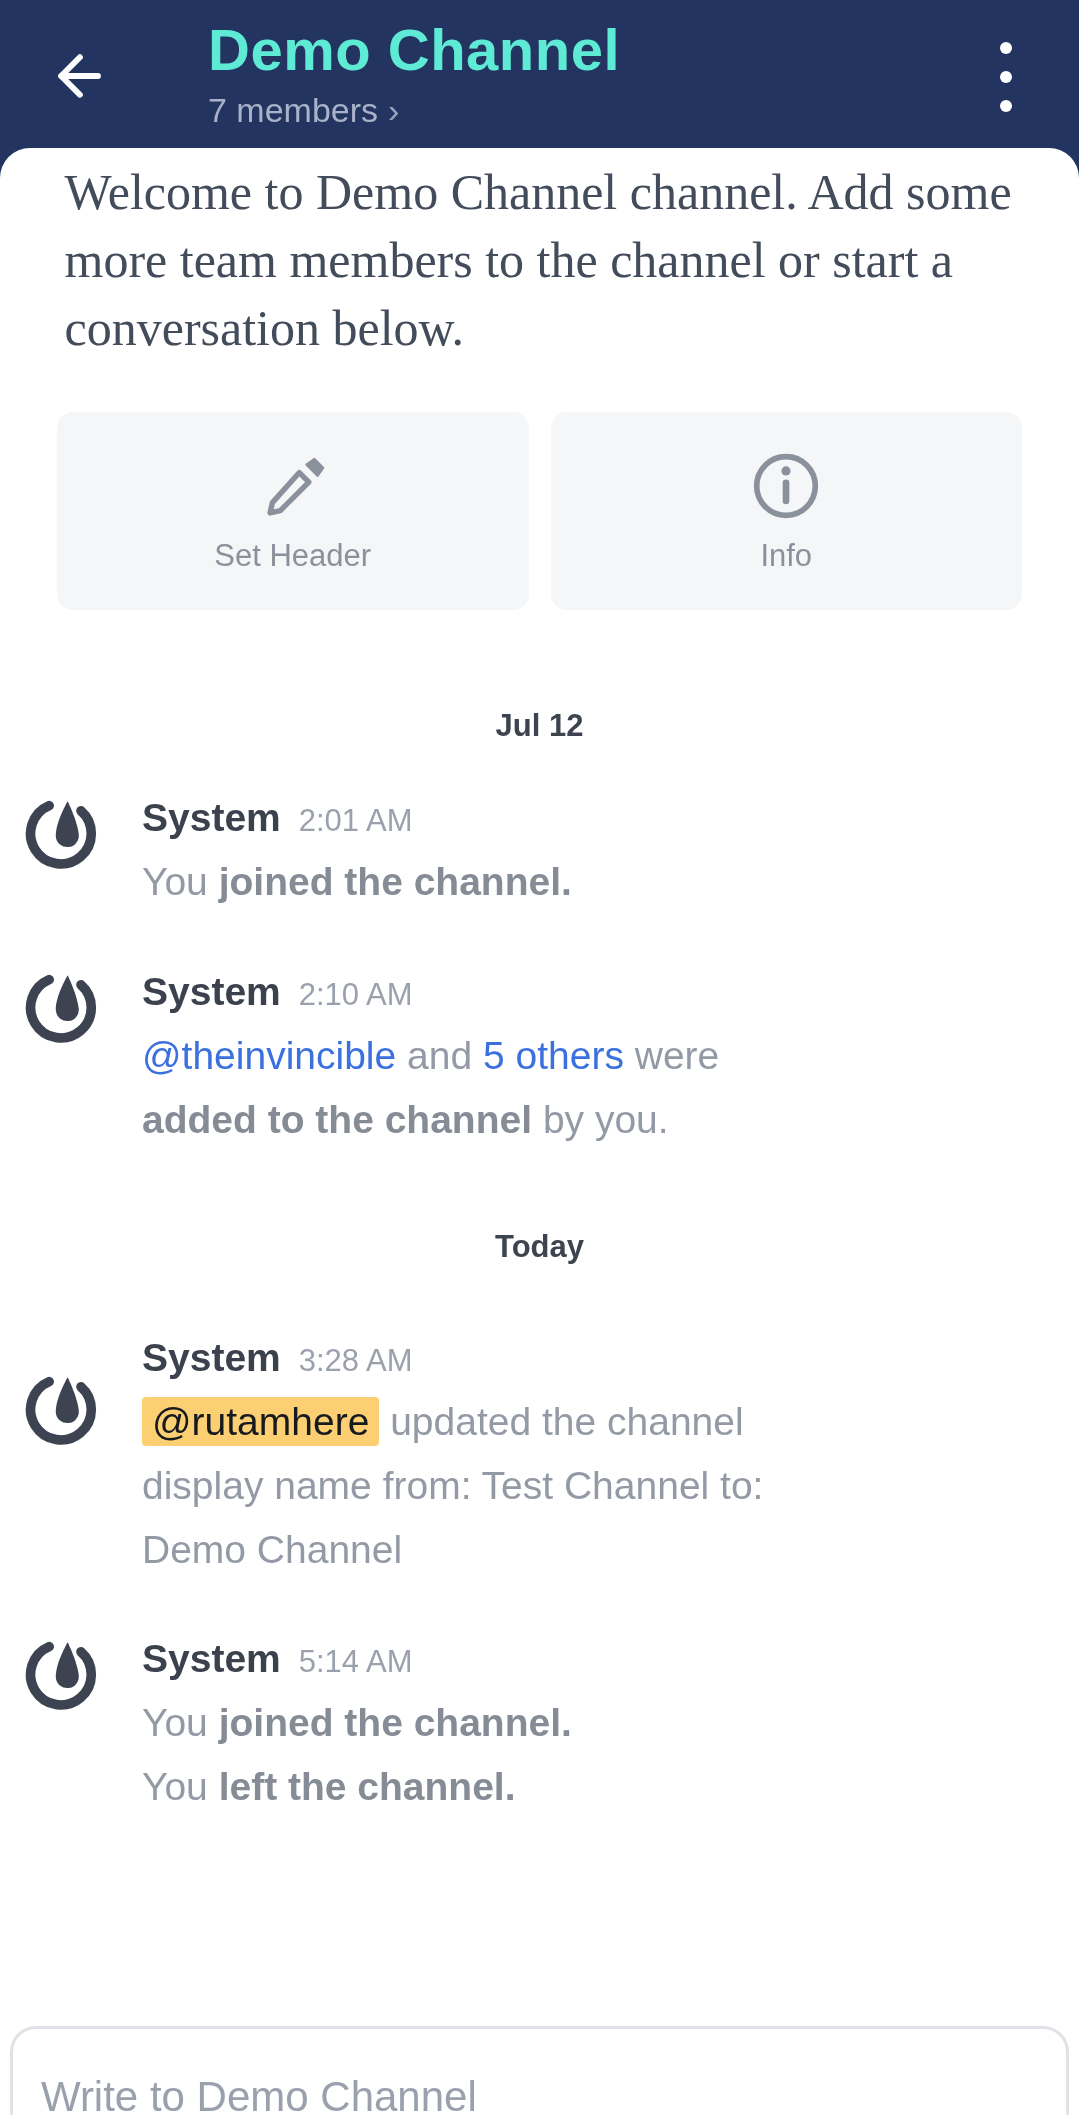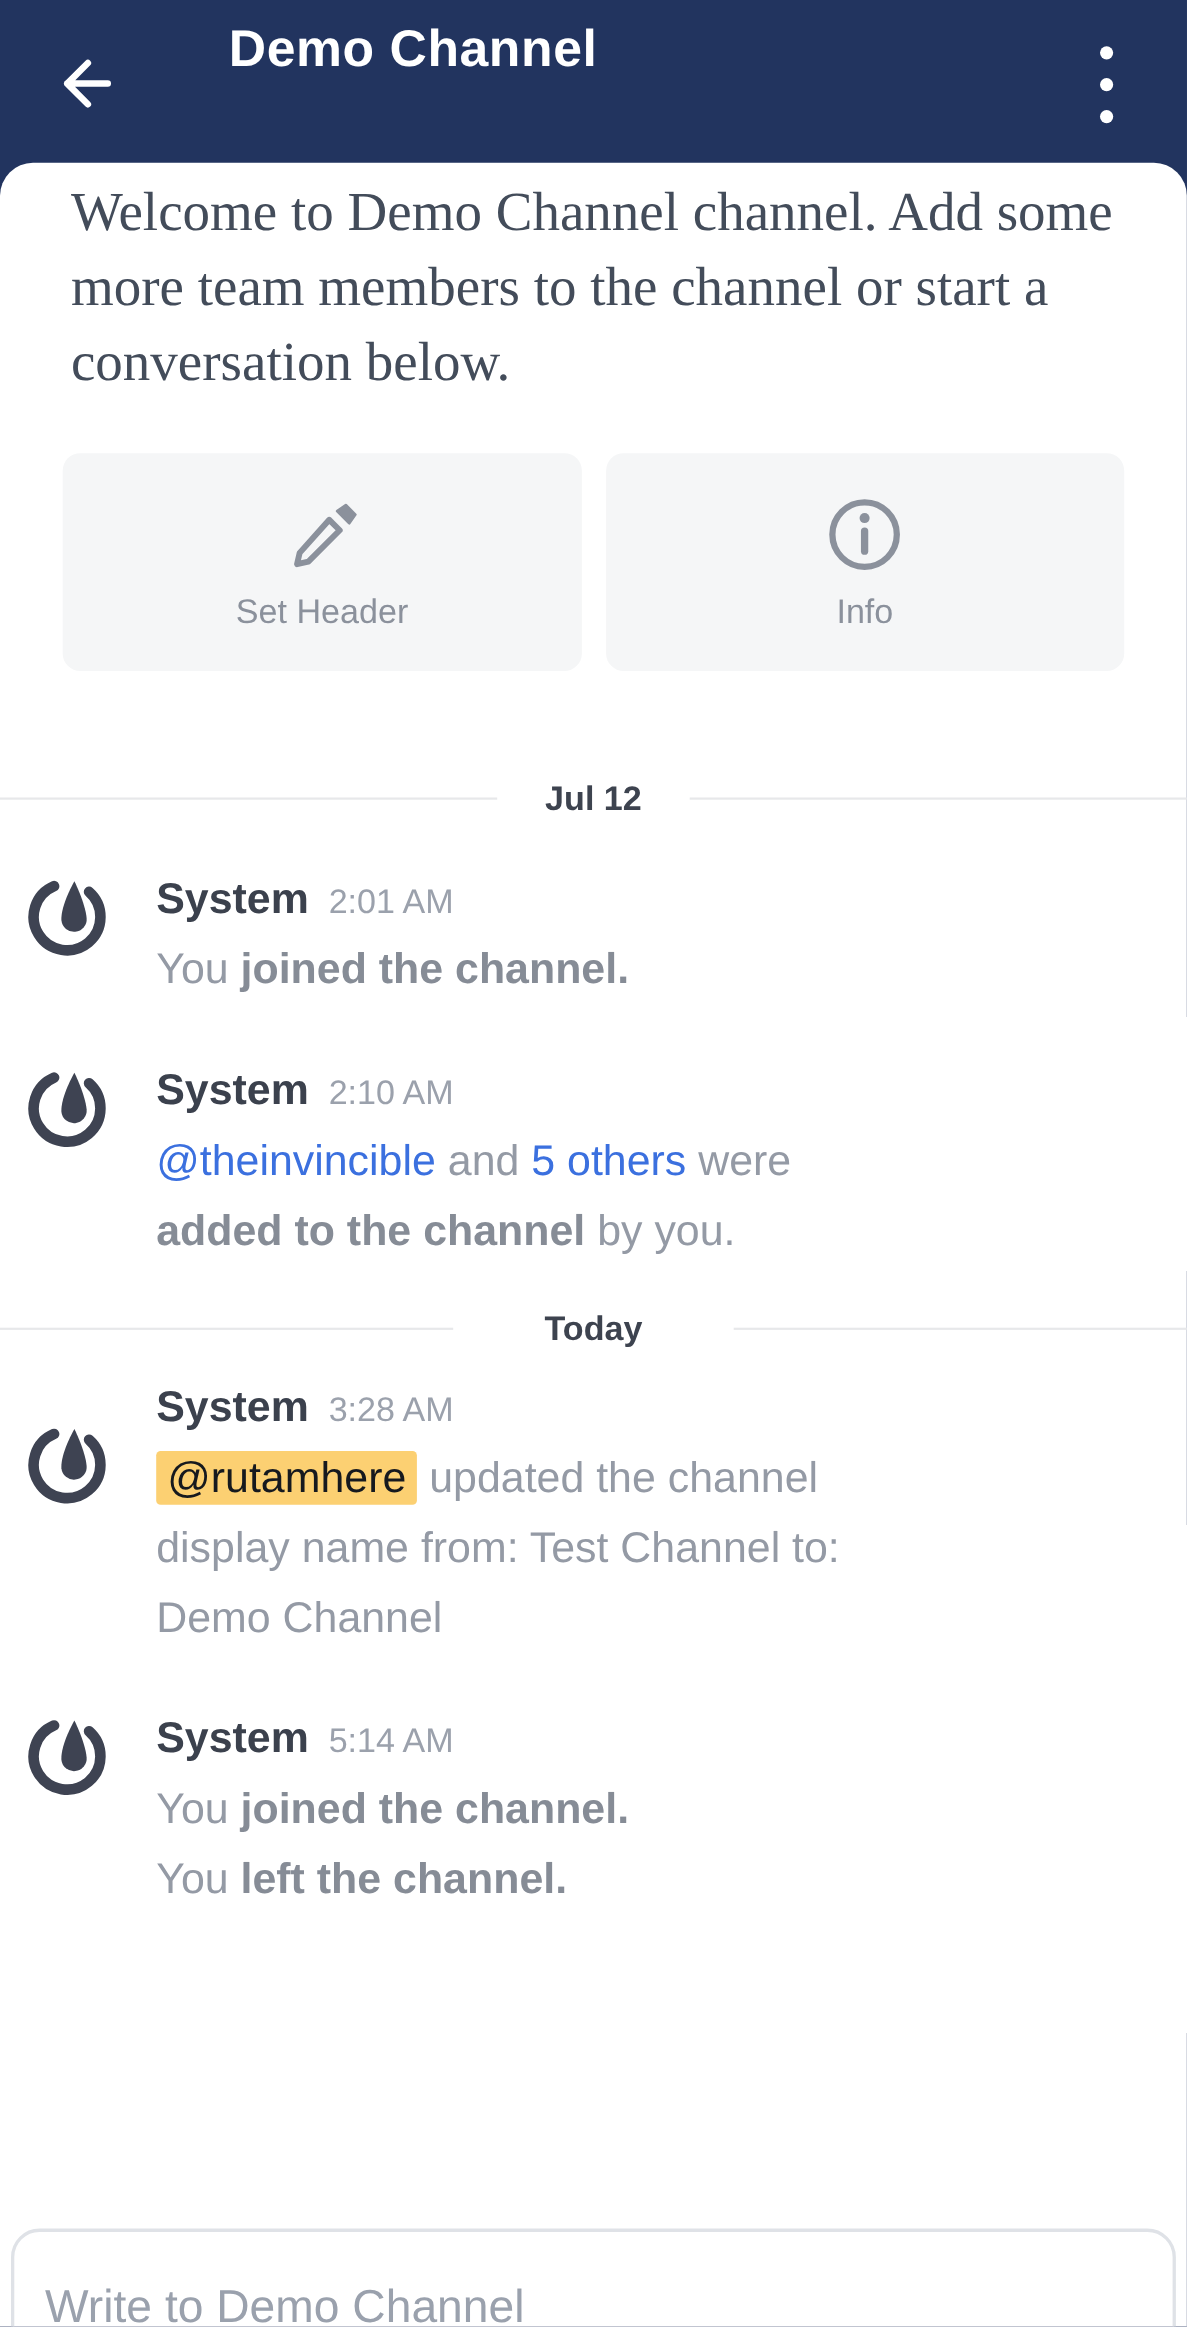--- a/index.html
+++ b/index.html
@@ -7,37 +7,37 @@
   body {
     font-family:"Liberation Sans", sans-serif;
     background:#22345f;
     position:relative;
   }
 
   
   .header { position:absolute; top:0; left:0; right:0; height:176px; background:#22345f; }
   .back-btn { position:absolute; left:36px; top:38px; width:80px; height:80px; display:flex; align-items:center; justify-content:center; cursor:pointer; }
   .title-block { position:absolute; left:208px; top:16px; cursor:pointer; }
-  .chan-title { color:#ffffff; font-size:47px; font-weight:bold; letter-spacing:.5px; }
+  .chan-title { color:#5eead4; font-size:58px; font-weight:bold; letter-spacing:.5px; }
   .chan-sub { margin-top:8px; color:#a9b2c8; font-size:34px; display:flex; align-items:center; gap:10px; }
   .chevron { font-size:34px; color:#9aa5c0; }
   .kebab { position:absolute; right:48px; top:42px; width:50px; height:70px; display:flex; flex-direction:column; align-items:center; justify-content:space-between; cursor:pointer; }
   .kebab i { width:12px; height:12px; border-radius:50%; background:#ffffff; }
 
   
   .sheet { position:absolute; top:148px; left:0; right:0; bottom:0; background:#ffffff; border-radius:30px 30px 0 0; overflow:hidden; }
 
   .welcome { margin:10px auto 0; width:950px; font-size:50px; line-height:68px; color:#434c5a;font-family:Liberation Serif, serif; }
 
   .actions { display:flex; gap:22px; margin:50px 57px 0; }
   .action-card { flex:1; height:198px; background:#f5f6f7; border-radius:16px; display:flex; flex-direction:column; align-items:center; justify-content:center; gap:14px; color:#8b919c; cursor:pointer; }
   .action-card svg { display:block; }
   .action-label { font-size:31px; color:#8b919c; max-width:92%; white-space:nowrap; overflow:hidden; }
 
-  .divider { display:flex; align-items:center; }
+  .divider { display:flex; align-items:center;flex-direction:column; }
   .divider .line { flex:1; height:2px; background:#e7e8ea; }
   .divider .dlabel { margin:0 44px; font-size:31px; font-weight:bold; color:#3d434f; }
   .d1 { margin-top:98px; } .d2 { margin-top:62px; } .d3 { margin-top:38px;gap:39px; }
 
   .message { display:flex; padding-left:24px; }
   .m1 { margin-top:52px; } .m2 { margin-top:56px; } .m3 { margin-top:32px; } .m4 { margin-top:55px; }
   .avatar { width:74px; height:74px; flex:none; cursor:pointer; }
   .avatar.offset { margin-top:36px; }
   .msg-content { margin-left:44px; max-width:690px; }
   .msg-head { display:flex; align-items:baseline; gap:18px; }
@@ -67,20 +67,24 @@
 <div class="header">
   <div class="back-btn">
     <span>
       <svg width="62" height="62" viewBox="0 0 48 48" fill="none">
         <path d="M27 9.5 L12.5 24 L27 38.5 M12.5 24 H41" stroke="#ffffff" stroke-width="4.6" stroke-linecap="round" stroke-linejoin="round"></path>
       </svg>
     </span>
   </div>
   <div class="title-block">
     <div class="chan-title">Demo Channel</div>
+    <div class="chan-sub">
+      <span>7 members</span>
+      <span class="chevron">›</span>
+    </div>
   </div>
   <div class="kebab">
     <i></i>
       <i></i>
       <i></i>
   </div>
 </div>
 
 <div class="sheet">
 

